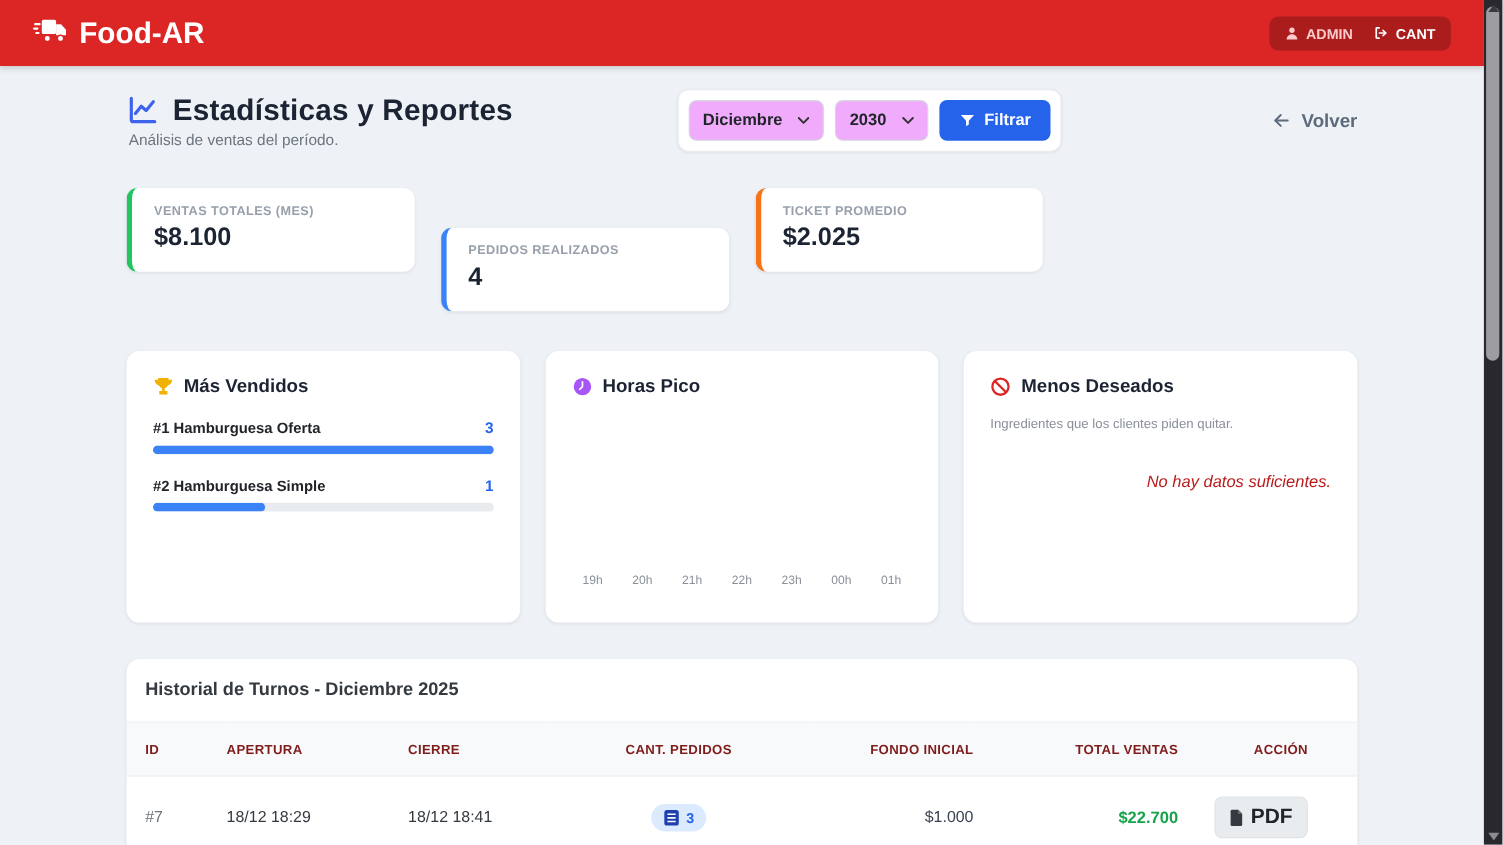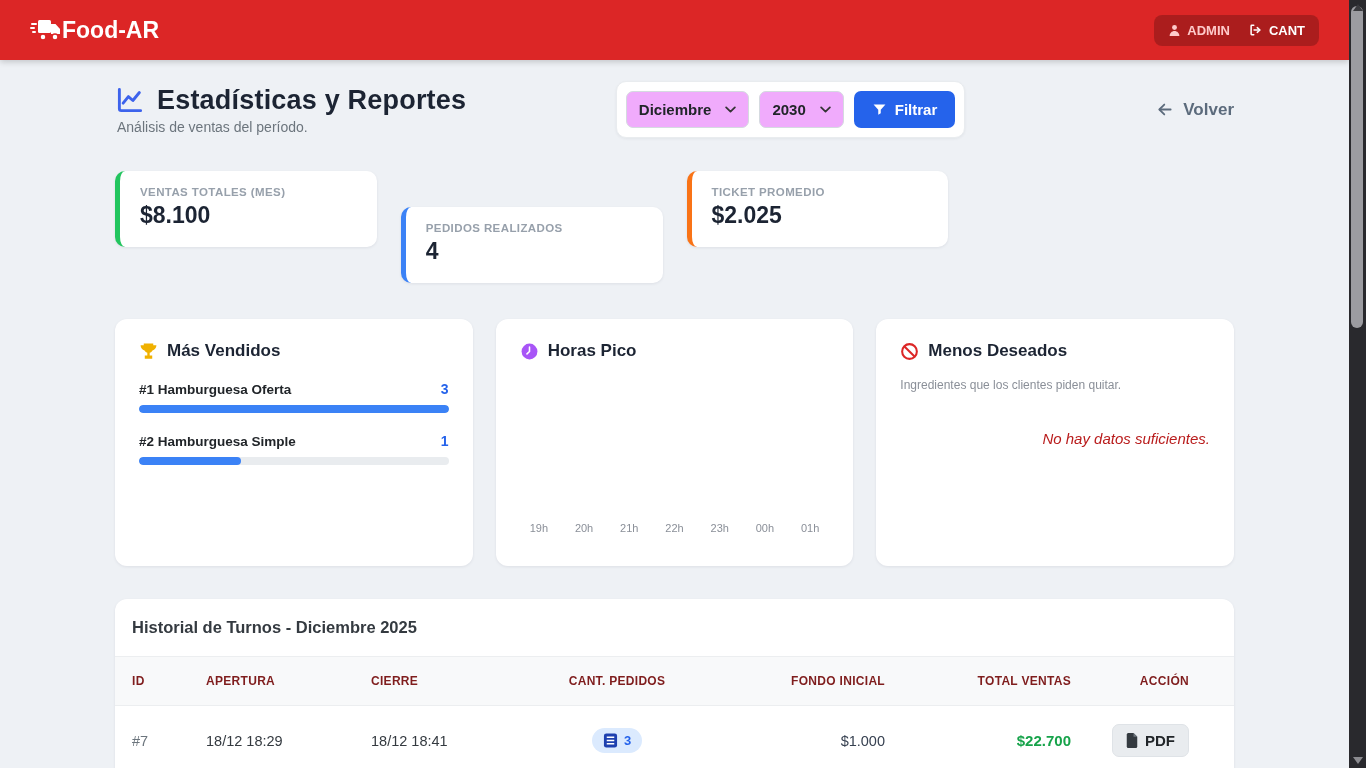--- a/index.html
+++ b/index.html
@@ -9,21 +9,21 @@
     background:#eef1f5; color:#212529; position:relative;
   }
   .page { width:1349px; height:768px; }
 
   
   .navbar {
     height:60px; background:#dc2626; display:flex; align-items:center;
     justify-content:space-between; padding:0 30px;
     box-shadow:0 2px 6px rgba(0,0,0,.18);
   }
-  .brand { display:flex; align-items:flex-start; gap:0; color:#fff; font-size:23px; font-weight:bold; }
+  .brand { display:flex; align-items:flex-start; gap:10px; color:#fff; font-size:27px; font-weight:bold; }
   .user-pill {
     background:rgba(0,0,0,.22); border-radius:8px; padding:8px 14px;
     display:flex; align-items:center; gap:18px;
   }
   .pill-item { display:flex; align-items:center; gap:6px; font-size:13px; font-weight:bold; cursor:pointer; }
   .pill-item.admin { color:#fecaca; }
   .pill-item.salir { color:#ffffff; }
 
   
   .container { width:1119px; margin:0 auto; padding-top:21px; }
@@ -111,21 +111,21 @@
   .money { font-weight:400; color:#374151; }
   .money-green { font-weight:bold; color:#16a34a; font-size:15px; }
   .orders-badge {
     display:inline-flex; align-items:center; gap:6px; background:#dbeafe;
     border-radius:999px; padding:5px 11px;
   }
   .orders-badge .num { font-size:13px; font-weight:bold; color:#2563eb; }
   .pdf-btn {
     display:inline-flex; align-items:center; gap:7px; background:#e9ecef;
     border:1px solid #dfe3e7; border-radius:7px; padding:7px 13px;
-    font-family:inherit; font-size:15px; font-weight:bold; color:#212529; cursor:pointer;justify-content:center;
+    font-family:inherit; font-size:19px; font-weight:bold; color:#212529; cursor:pointer;justify-content:center;
   }
 
   
   .scrollbar { position:absolute; top:0; right:0; width:17px; height:768px; background:#29292d; }
   .sb-thumb { position:absolute; top:6px; left:2px; width:12px; height:322px; background:#9c9ca1; border-radius:7px; }
   .sb-arrow { position:absolute; left:3.5px; width:0; height:0; border-left:5px solid transparent; border-right:5px solid transparent; }
   .sb-up   { top:4px; border-bottom:7px solid #3a3a3e; }
   .sb-down { bottom:4px; border-top:7px solid #8b8b90; }
 
   .icon { display:inline-flex; flex:none; }

